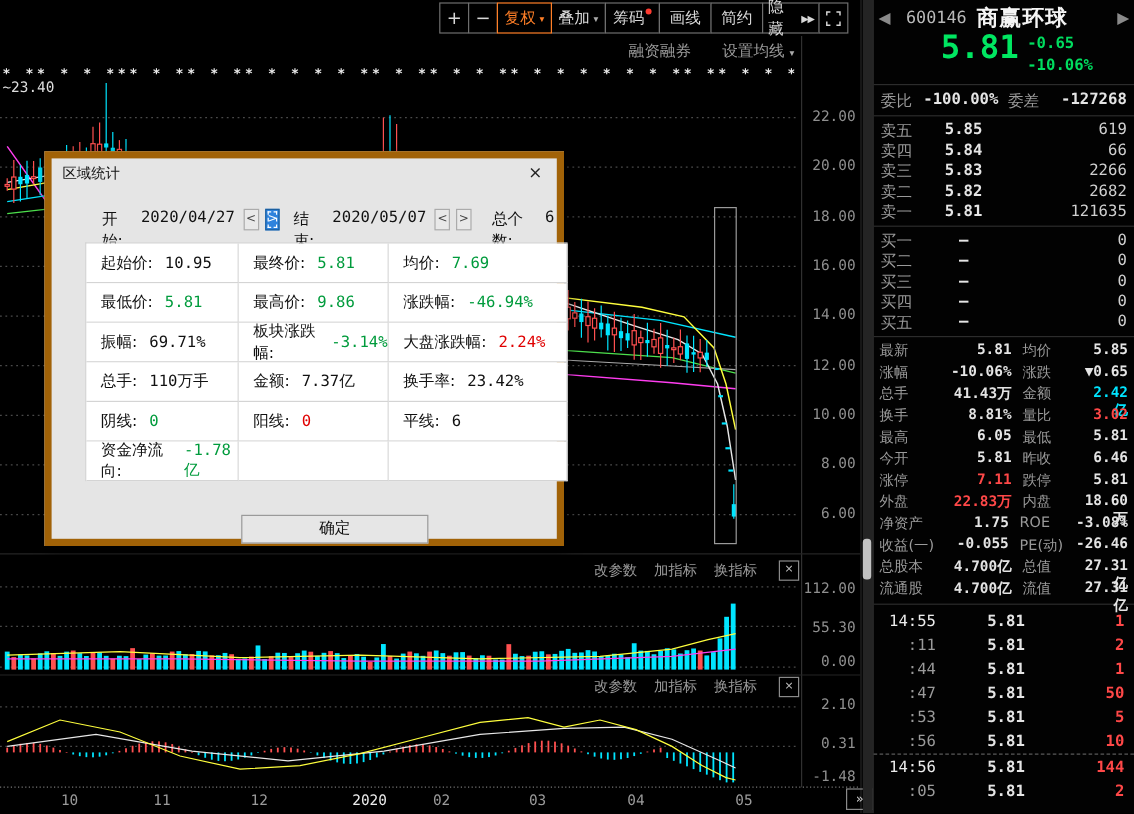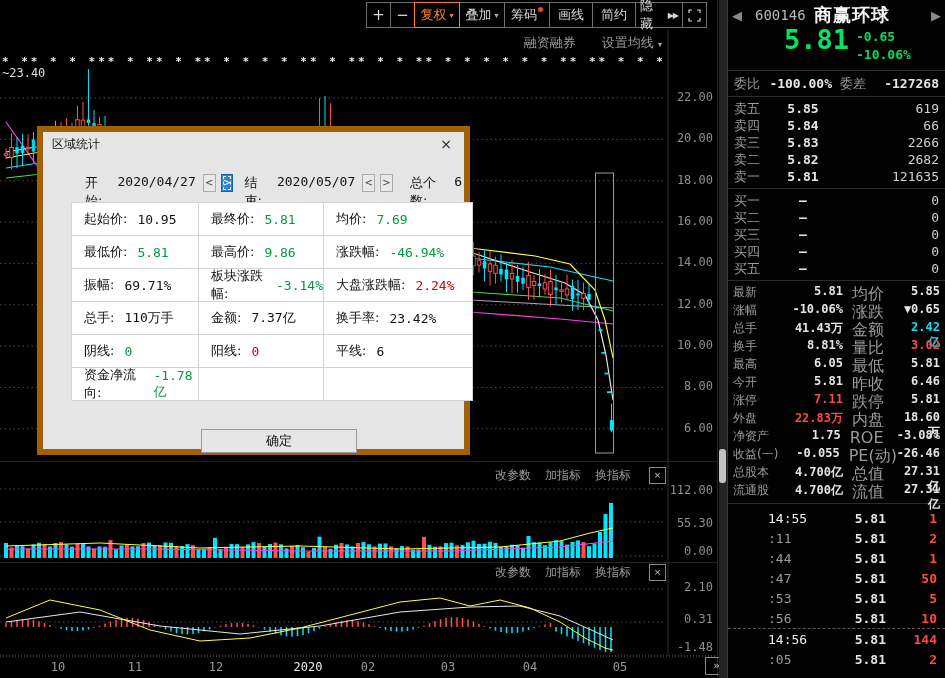--- a/index.html
+++ b/index.html
@@ -60,25 +60,25 @@
   .rp-dk{height:22px;line-height:22px;text-align:center;color:#ffff3d;font-size:13px;
          text-decoration:underline;cursor:pointer;}
   .qrow{display:flex;height:17px;align-items:center;padding:0 6px;}
   .qlabel{width:36px;color:#9a9a9a;font-size:13px;}
   .qprice{width:66px;text-align:center;font-weight:bold;font-size:13px;}
   .qvol{flex:1;text-align:right;font-size:13px;color:#d0d0d0;}
   .blk{padding:3px 0;}
   .srow{display:flex;height:18px;align-items:flex-start;padding:0 5px;}
   .sl{color:#9a9a9a;font-size:12px;width:54px;}
   .sv{font-weight:bold;font-size:12px;width:56px;text-align:right;}
-  .sl2{color:#9a9a9a;font-size:16px;width:48px;margin-left:9px;}
+  .sl2{color:#9a9a9a;font-size:12px;width:48px;margin-left:9px;}
   .sv2{flex:1;text-align:right;font-weight:bold;font-size:12px;}
   #ticklist{padding-top:4px;}
   .trow{display:flex;height:20px;align-items:center;padding:0 8px;}
-  .tt{width:44px;text-align:left;color:#9a9a9a;font-size:13px;margin-left:32px;}
+  .tt{width:44px;text-align:right;color:#9a9a9a;font-size:13px;}
   .tt.major{color:#ececec;}
   .tp{width:74px;text-align:right;font-weight:bold;font-size:13px;}
   .tv{flex:1;text-align:right;font-weight:bold;font-size:13px;}
   .trow.sep{border-top:1px dashed #5a5a5a;}
 
   
   #dialog{position:absolute;left:37px;top:126px;width:433px;height:329px;background:#e5e5e5;
           border:6px solid #a16207;box-shadow:3px 4px 10px rgba(0,0,0,.65);z-index:20;
           box-sizing:border-box;font-size:13px;color:#111;}
   .dtitle{height:24px;line-height:24px;padding-left:9px;font-size:12px;color:#111;}

